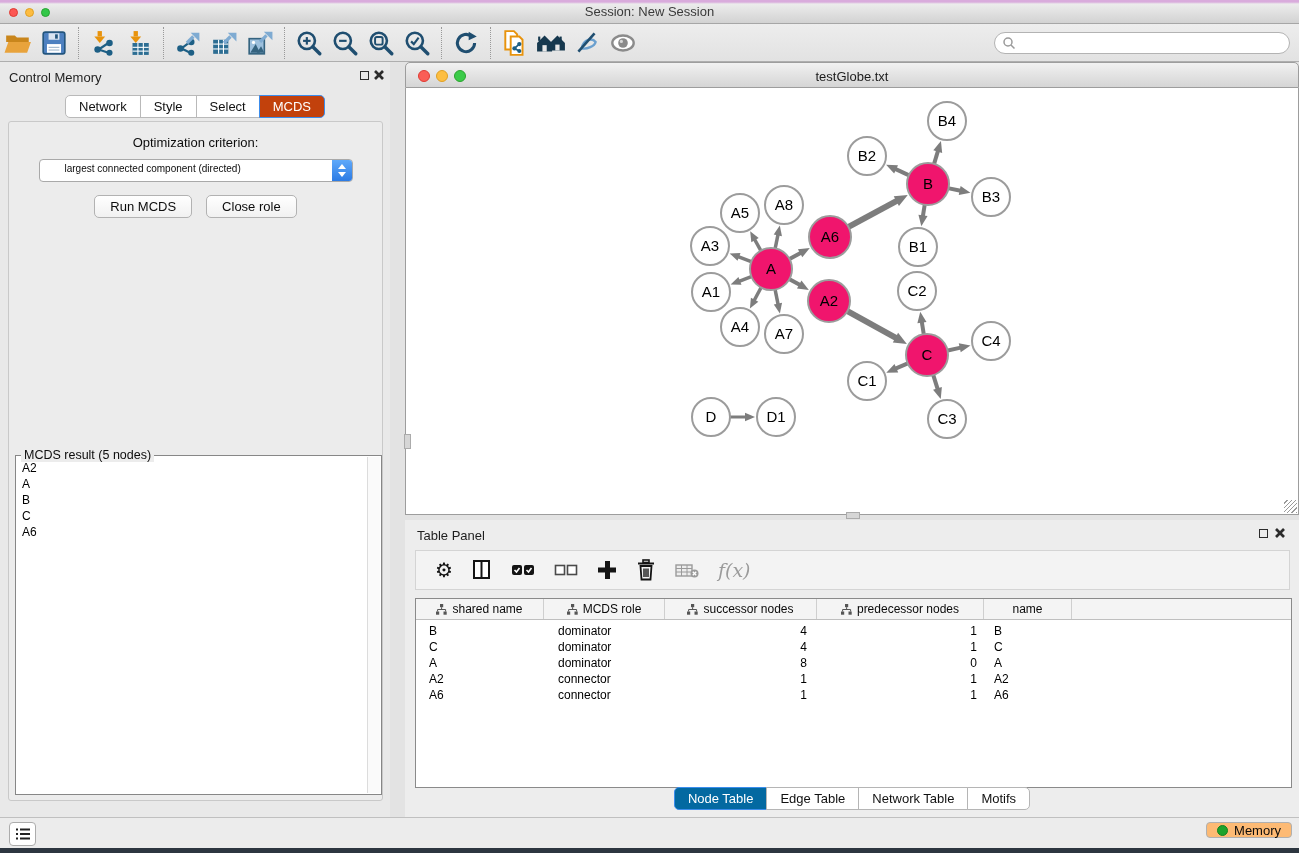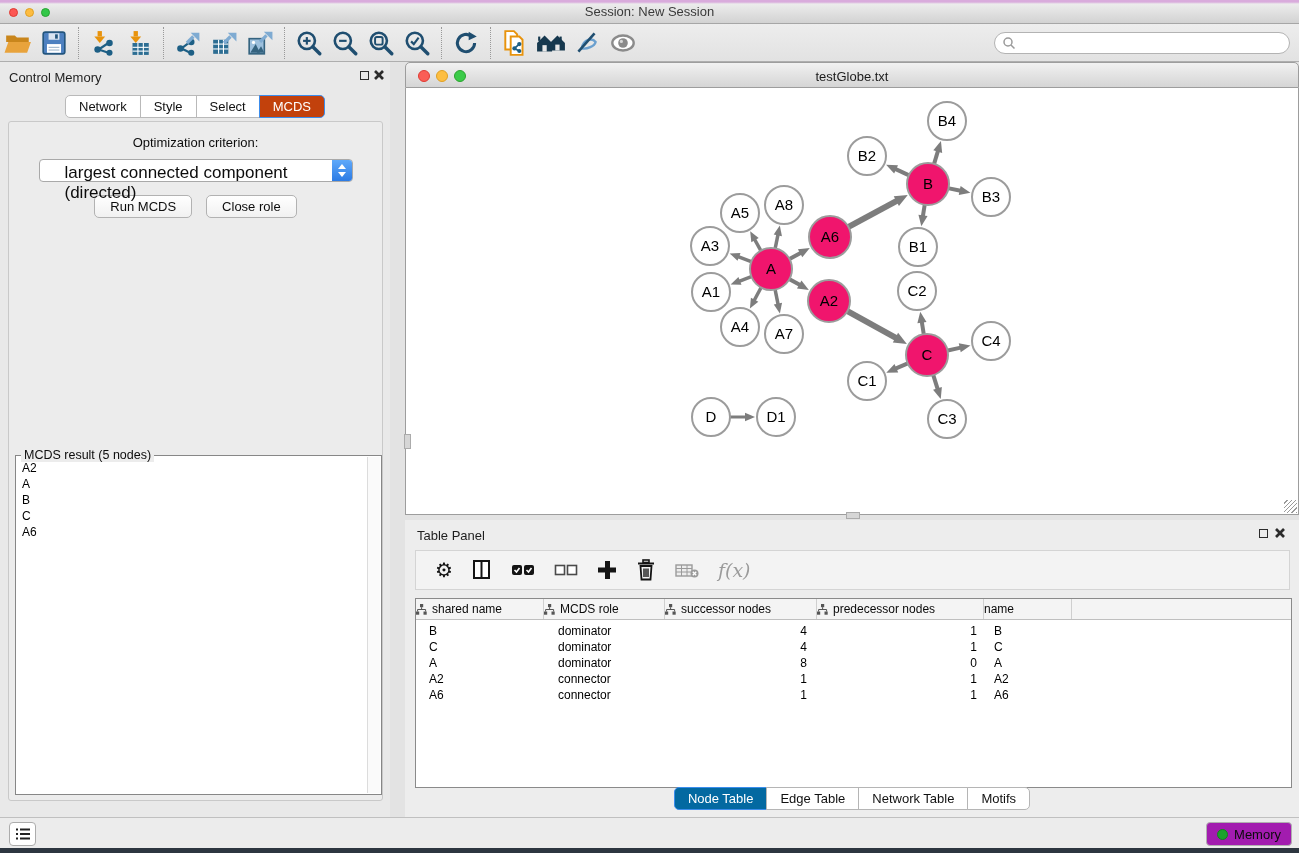--- a/index.html
+++ b/index.html
@@ -39,21 +39,21 @@
   .cp-tabs { position:absolute; left:50%; transform:translateX(-50%); top:33px; display:flex; }
   .cp-tab { padding:3px 13px; font-size:13px; color:#111; background:#fff; border:1px solid #b9b9b9; margin-left:-1px; }
   .cp-tab:first-child { border-radius:5px 0 0 5px; margin-left:0; }
   .cp-tab:last-child { border-radius:0 5px 5px 0; }
   .cp-tab.selected { background:#c2410c; border-color:#3b8ded; color:#fff; }
   .cp-body { position:absolute; left:8px; top:59px; width:375px; height:680px;
     background:#ececec; border:1px solid #c9c9c9; border-radius:3px; }
   .opt-label { margin-top:13px; text-align:center; font-size:13px; color:#0c0c0c; }
   .dropdown { position:relative; margin:9px auto 0 auto; width:314px; height:23px;
     background:#fff; border:1px solid #a9a9a9; border-radius:4px; }
-  .dropdown .dd-text { position:absolute; left:25px; top:3px; font-size:17px; color:#0c0c0c; }
+  .dropdown .dd-text { position:absolute; left:25px; top:3px; font-size:10px; color:#0c0c0c; }
   .dd-spin { position:absolute; right:0px; top:0px; width:20px; height:21px;
     background:linear-gradient(#5fa9fa,#2c7be4); border-radius:0 3px 3px 0; }
   .dd-spin .up { position:absolute; left:6px; top:4px; width:0; height:0;
     border-left:4px solid transparent; border-right:4px solid transparent; border-bottom:5px solid #fff; }
   .dd-spin .down { position:absolute; left:6px; bottom:4px; width:0; height:0;
     border-left:4px solid transparent; border-right:4px solid transparent; border-top:5px solid #fff; }
   .cp-buttons { display:flex; justify-content:center; gap:14px; margin-top:13px; }
   .cp-btn { padding:3px 15px; font-size:13px; color:#0c0c0c; background:linear-gradient(#ffffff,#f1f1f1);
     border:1px solid #b2b2b2; border-radius:5px; }
   .result-box { position:absolute; left:6px; top:333px; width:367px; height:340px;
@@ -77,40 +77,40 @@
   .handle-h { position:absolute; left:441px; bottom:-2px; width:14px; height:7px; background:#d6d6d6; border:1px solid #ababab; }
 
   
   .table-panel { position:absolute; left:405px; top:458px; width:894px; height:297px; background:#ededed; }
   .tp-toolbar { position:absolute; left:10px; right:9px; top:30px; height:40px; background:#f3f3f3;
     border:1px solid #d4d4d4; display:flex; align-items:center; gap:19px; padding-left:19px; }
   .gear-glyph { font-size:20px; color:#141414; line-height:20px; }
   .fx-label { font-family:"DejaVu Serif", serif; font-style:italic; font-size:19px; color:#9b9b9b; }
   .tp-table { position:absolute; left:10px; top:78px; width:877px; height:190px; background:#fff; border:1px solid #8a8a8a; }
   .thead { display:flex; height:21px; background:#f4f4f4; border-bottom:1px solid #bfbfbf; }
-  .hcell { display:flex; align-items:center; gap:5px; font-size:12px; color:#0a0a0a;
+  .hcell { display:flex; align-items:center; justify-content:center; gap:5px; font-size:12px; color:#0a0a0a;
     border-right:1px solid #cfcfcf; }
   .c0 { width:128px; } .c1 { width:121px; } .c2 { width:152px; } .c3 { width:167px; } .c4 { width:88px; }
   .trow { display:flex; height:16px; align-items:center; }
   .tc { font-size:12px; color:#000; overflow:hidden; white-space:nowrap; }
   .trow .c0 { padding-left:13px; } .trow .c1 { padding-left:14px; }
   .trow .c2 { text-align:right; padding-right:10px; } .trow .c3 { text-align:right; padding-right:7px; }
   .trow .c4 { padding-left:10px; }
   .tbody { padding-top:3px; }
   .tp-tabs { position:absolute; left:0; right:0; bottom:7px; display:flex; justify-content:center; }
   .bt-tab { padding:3px 13px; font-size:13px; color:#111; background:#fff; border:1px solid #b5b5b5; margin-left:-1px; }
   .bt-tab:first-child { border-radius:5px 0 0 5px; margin-left:0; }
   .bt-tab:last-child { border-radius:0 5px 5px 0; }
   .bt-tab.selected { background:#0369a1; border-color:#3b8ded; color:#fff; }
 
   
   .statusbar { position:absolute; left:0; bottom:5px; width:1299px; height:31px; background:#ececec; border-top:1px solid #c0c0c0; }
   .sb-list-btn { position:absolute; left:9px; top:4px; width:27px; height:24px; background:#fff;
     border:1px solid #acacac; border-radius:4px; display:flex; align-items:center; justify-content:center; }
-  .memory-btn { position:absolute; right:7px; top:4px; height:24px; padding:0 10px; background:#a21caf;
+  .memory-btn { position:absolute; right:7px; top:4px; height:16px; padding:0 10px; background:#fdba74;
     border:1px solid #b0b0b0; border-radius:4px; display:flex; align-items:center; gap:6px; font-size:13px; color:#0b0b0b; }
   .mem-dot { width:11px; height:11px; border-radius:50%; background:#1ca32b; border:1px solid #13821f; }
   .wallpaper { position:absolute; left:0; bottom:0; width:1299px; height:5px; background:#2d3640; }
 </style>
 </head>
 <body>
 
 <div class="titlebar">
   <div class="tl red"></div>
   <div class="tl yel"></div>

